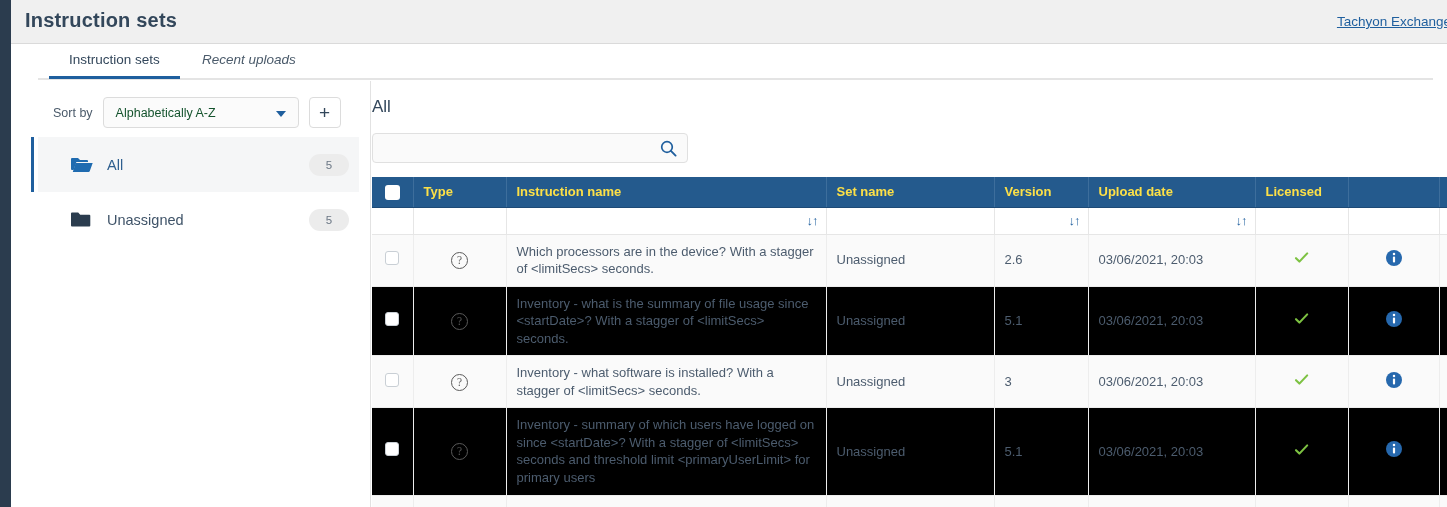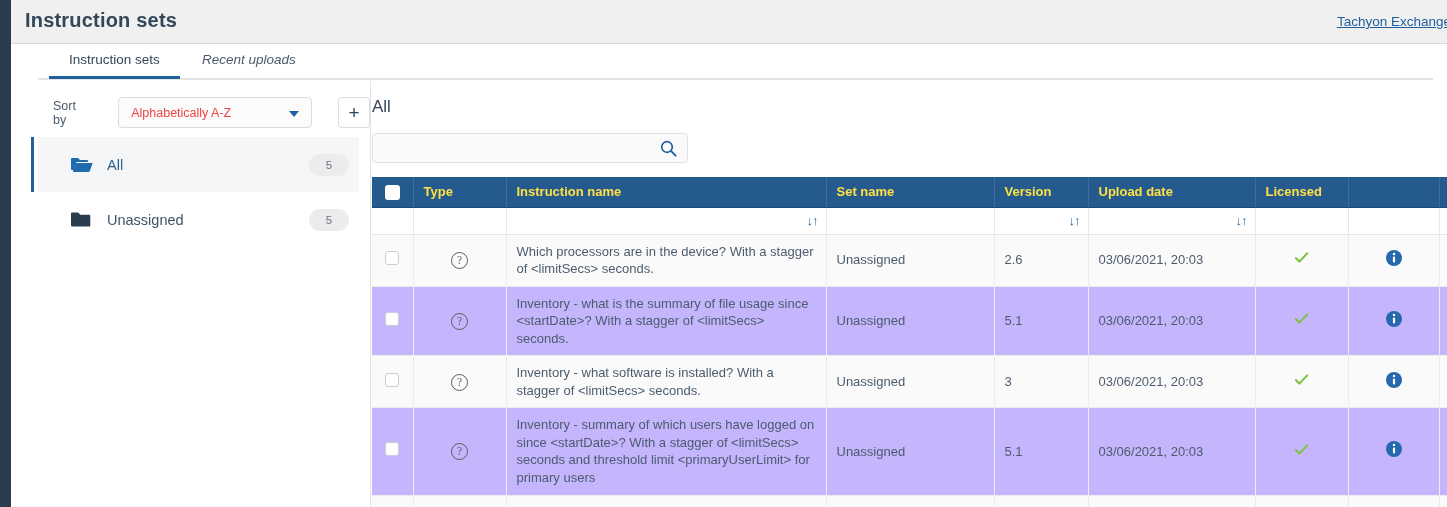--- a/index.html
+++ b/index.html
@@ -68,31 +68,31 @@
 
   
   .leftpanel {
     position: absolute; left: 11px; top: 81px;
     width: 360px; height: 426px;
     background: #ffffff;
     border-right: 1px solid #e2e2e2;
   }
   .sortrow {
     position: absolute; left: 42px; top: 16px;
-    display: flex; align-items: center; gap: 26px;
+    display: flex; align-items: center; gap: 10px;
   }
   .sortlabel { font-size: 12.5px; color: #4a5a6a; }
   .sortselect {
     position: relative;
     width: 196px; height: 31px;
     border: 1px solid #dcdcdc; border-radius: 4px;
     background: #fbfbfb;
     display: flex; align-items: center;
     padding-left: 12px;
-    font-size: 12.5px; color: #ef4444;
+    font-size: 12.5px; color: #14532d;
     cursor: pointer;
   }
   .caret {
     position: absolute; right: 12px; top: 13px;
     width: 0; height: 0;
     border-left: 5.5px solid transparent;
     border-right: 5.5px solid transparent;
     border-top: 6px solid #1f5f9e;
   }
   .addbtn {
@@ -199,21 +199,21 @@
   }
   tbody.rows td {
     border-right: 1px solid #ededed;
     border-bottom: 1px solid #ededed;
     padding: 8px 10px;
     vertical-align: middle;
     color: #4c5c6e;
     line-height: 1.35;
   }
   tbody.rows tr.odd td { background: #fafafa; }
-  tbody.rows tr.even td { background: #c4b5fd; }
+  tbody.rows tr.even td { background: #000000; }
   td.c-check { text-align: center; padding: 0; }
   .row-check {
     display: inline-block;
     width: 14px; height: 14px;
     border: 1px solid #c9cfd5; border-radius: 3px;
     background: #ffffff; cursor: pointer;
   }
   td.c-type { text-align: center; padding: 0; }
   .q-icon {
     display: inline-block;

